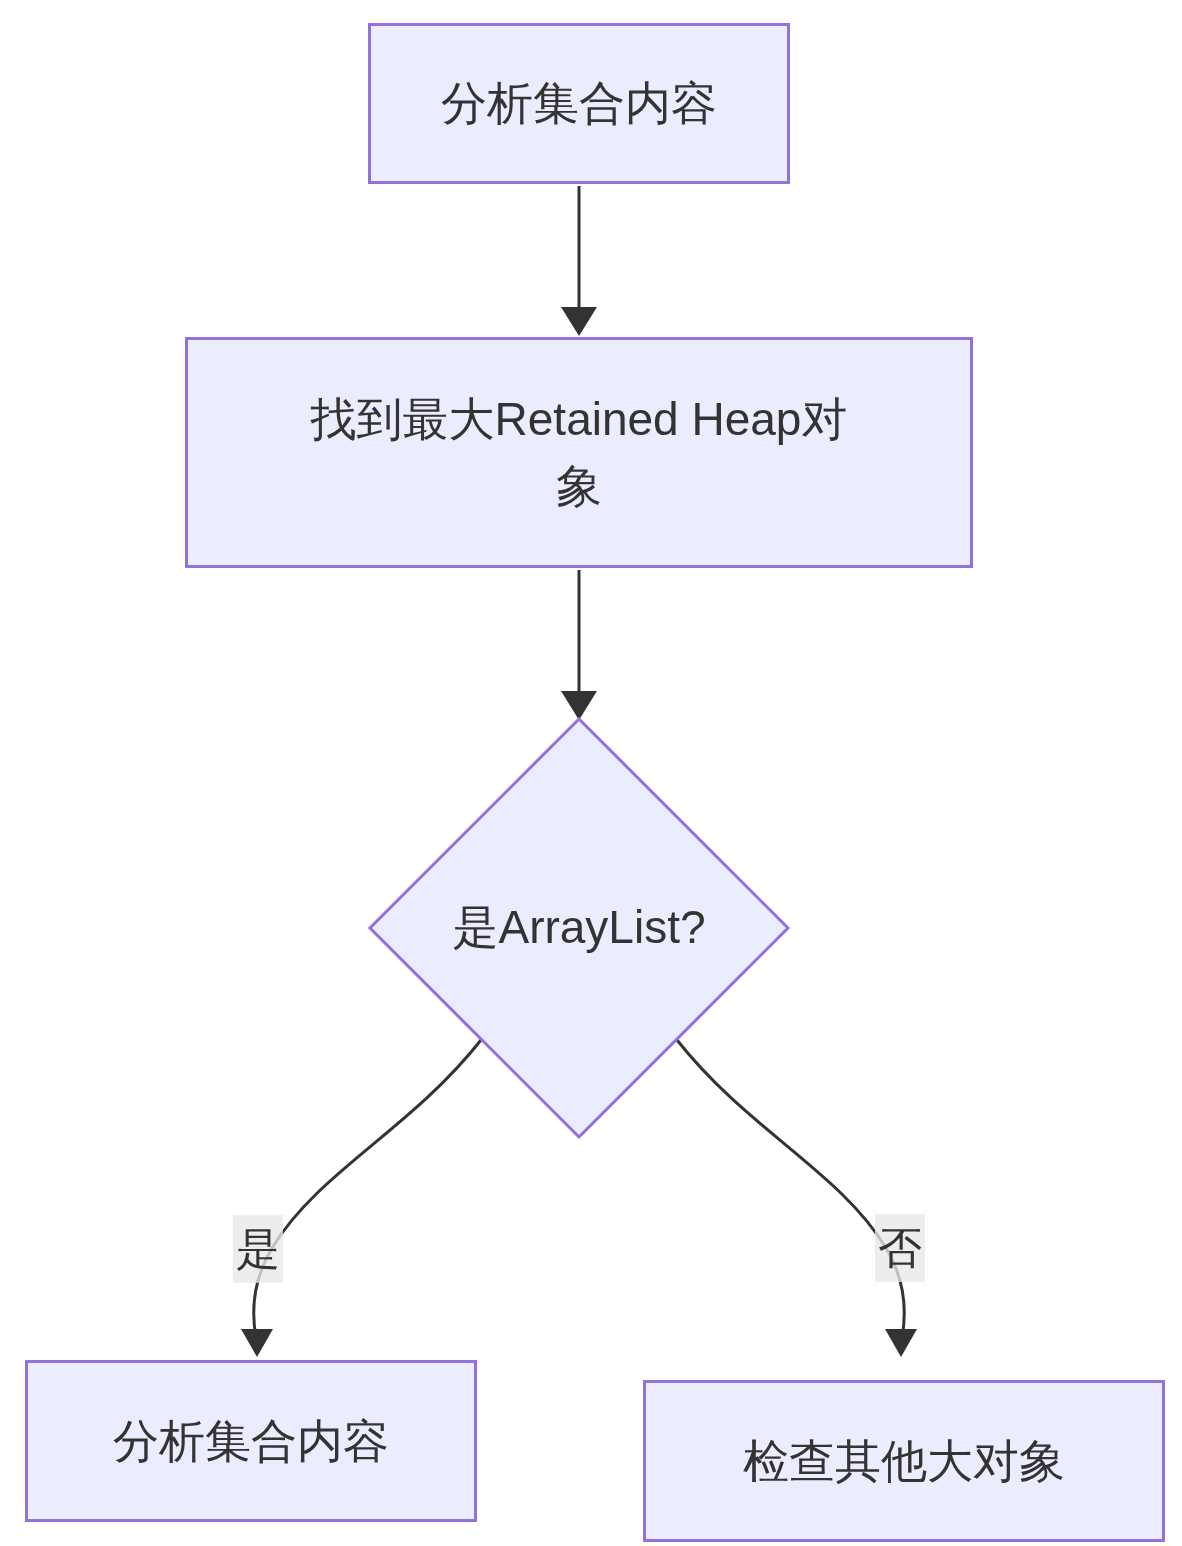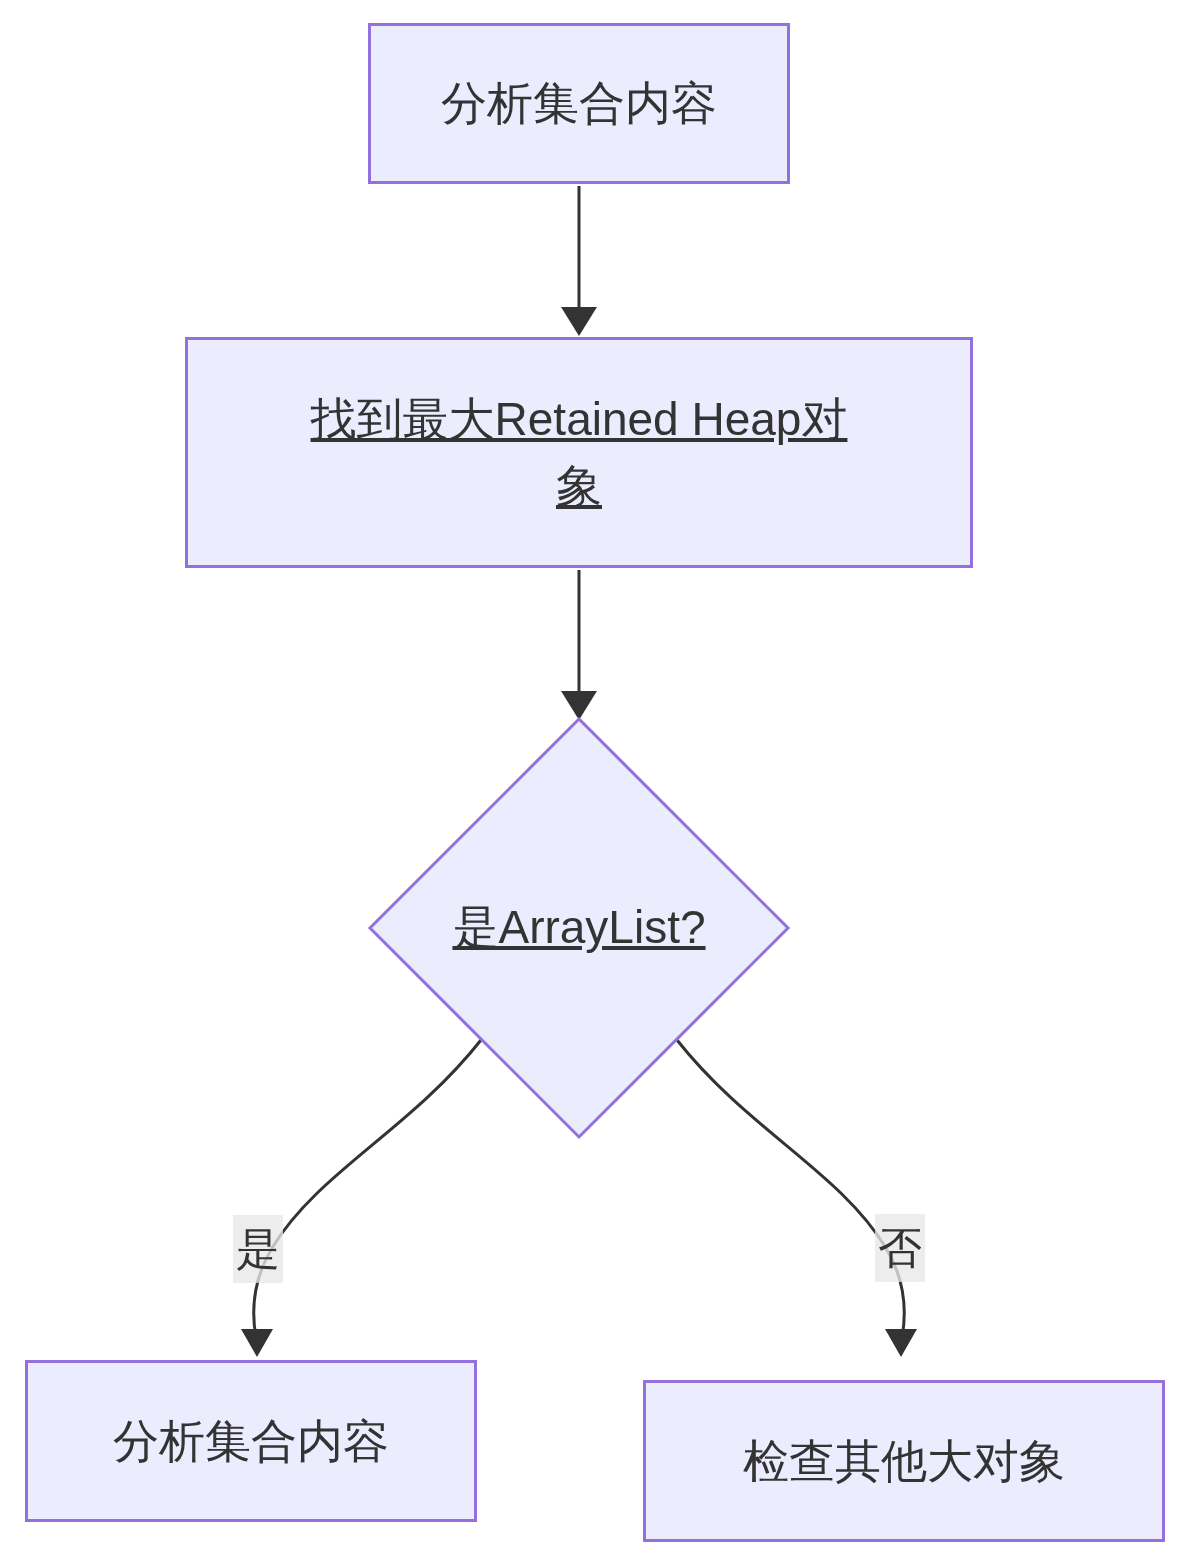--- a/index.html
+++ b/index.html
@@ -25,32 +25,31 @@
     font-size:46px;
     line-height:1.45;
   }
   .node .node-label{display:block;}
   .diamond-label{
     position:absolute;
     display:flex;align-items:center;justify-content:center;
     text-align:left;
     color:var(--text,#333333);
     font-size:46px;
-    text-decoration:underline;
   }
   .edge-label{
     position:absolute;
     transform:translate(-50%,-50%);
     background:rgba(232,232,232,0.78);
     color:var(--text,#333333);
     font-size:44px;
     line-height:1.55;
     padding:0 3px;
   }
-  .wrap-560{max-width:560px;text-decoration:underline;}
+  .wrap-560{max-width:560px;}
   .watermark{
     position:absolute;
     right:30px;top:1478px;
     font-size:28px;
     letter-spacing:1px;
     color:#ffffff;
     text-shadow:1px 1px 0 #6b6b6b,-1px -1px 0 #9a9a9a,1px -1px 0 #8a8a8a,-1px 1px 0 #8a8a8a,2px 2px 2px rgba(90,90,90,.55);
     white-space:nowrap;
   }
 </style>

